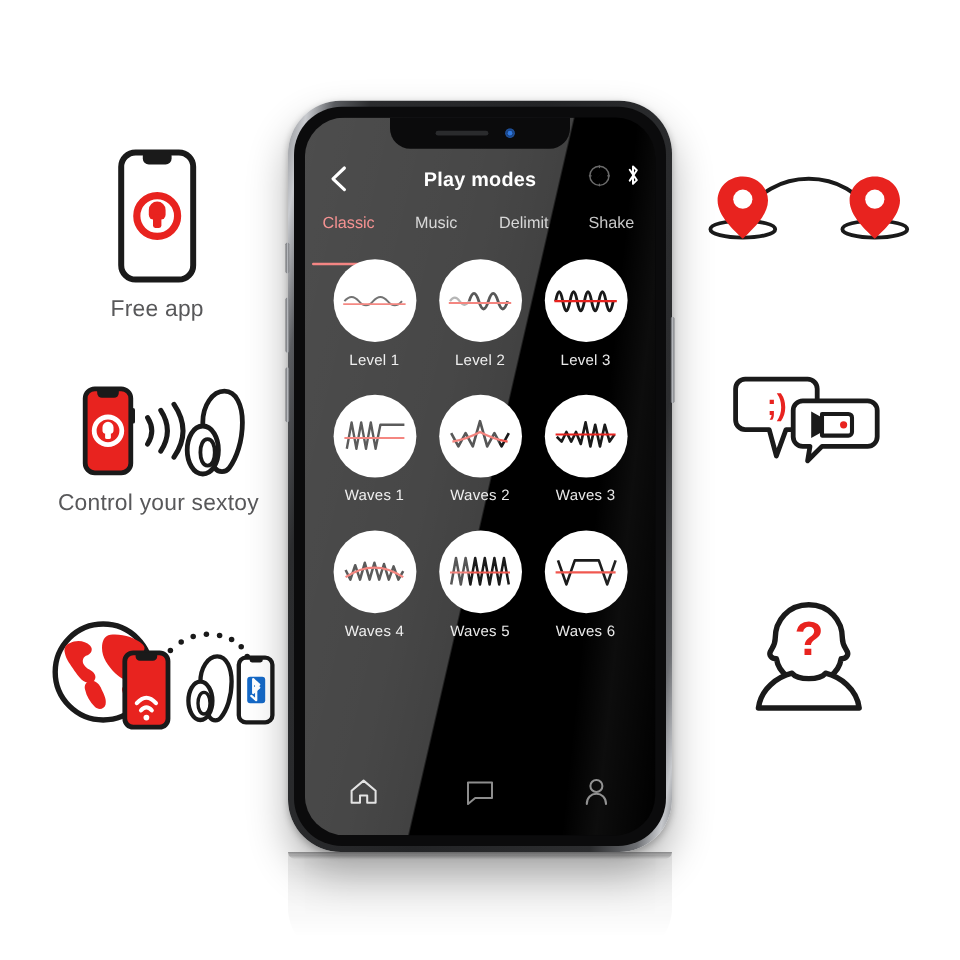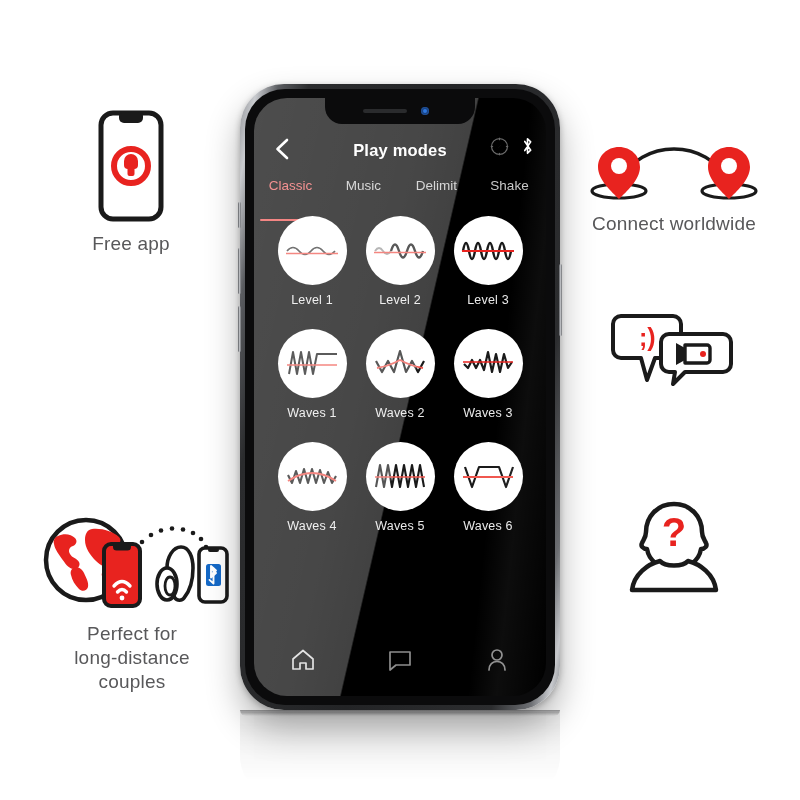--- a/index.html
+++ b/index.html
@@ -24,21 +24,21 @@
   .feature .cap{
     color:#58585a;
     font-size:19px;
     line-height:24px;
     letter-spacing:.2px;
     margin-top:10px;
     white-space:pre-line;
   }
 
   
-  #f-freeapp   {left:31px; top:110px; width:200px;}
+  #f-freeapp   {left:31px; top:124px; width:200px;}
   #f-control   {left:18px; top:320px; width:228px;}
   #f-longdist  {left:24px; top:516px; width:216px;}
   
   #f-connect   {left:576px;top:140px; width:196px;}
   #f-chat      {left:574px;top:312px; width:200px;}
   #f-discreet  {left:598px;top:498px; width:152px;}
 
   
   .phone-wrap{position:absolute;left:240px;top:84px;width:320px;height:626px;}
   .phone{
@@ -177,20 +177,42 @@
         <rect x="3" y="3" width="60" height="106" rx="12" fill="#fff" stroke="#1a1a1a" stroke-width="5"></rect>
         <path d="M24 3 h18 a3 3 0 0 1 3 3 v2 a5 5 0 0 1 -5 5 h-14 a5 5 0 0 1 -5 -5 v-2 a3 3 0 0 1 3 -3 z" fill="#1a1a1a"></path>
         <circle cx="33" cy="56" r="17" fill="none" stroke="#e8231f" stroke-width="6"></circle>
         <path d="M33 44 a7 7 0 0 1 7 7 v4 a4 4 0 0 1 -4 4 h-6 a4 4 0 0 1 -4 -4 v-4 a7 7 0 0 1 7 -7 z" fill="#e8231f"></path>
         <rect x="29.5" y="55" width="7" height="11" rx="2" fill="#e8231f"></rect>
       </svg>
     </div>
     <div class="cap">Free app</div>
   </div>
 
+  <div class="feature" id="f-control">
+    <div class="art">
+      <svg width="170" height="78" viewBox="0 0 170 78">
+
+        <rect x="24" y="4" width="38" height="70" rx="8" fill="#e8231f" stroke="#1a1a1a" stroke-width="4"></rect>
+        <path d="M36 4 h14 a2 2 0 0 1 2 2 v1.5 a4 4 0 0 1 -4 4 h-10 a4 4 0 0 1 -4 -4 v-1.5 a2 2 0 0 1 2 -2 z" fill="#1a1a1a"></path>
+        <rect x="62" y="20" width="3.5" height="13" rx="1.6" fill="#1a1a1a"></rect>
+        <circle cx="43" cy="39" r="11.5" fill="none" stroke="#fff" stroke-width="4"></circle>
+        <path d="M43 31.5 a4.6 4.6 0 0 1 4.6 4.6 v2.6 a2.6 2.6 0 0 1 -2.6 2.6 h-4 a2.6 2.6 0 0 1 -2.6 -2.6 v-2.6 a4.6 4.6 0 0 1 4.6 -4.6 z" fill="#fff"></path>
+        <rect x="40.6" y="38.4" width="4.8" height="7.5" rx="1.4" fill="#fff"></rect>
+
+        <path d="M76 28 q7 11 0 22" fill="none" stroke="#1a1a1a" stroke-width="4.2" stroke-linecap="round"></path>
+        <path d="M87 22 q11 17 0 34" fill="none" stroke="#1a1a1a" stroke-width="4.2" stroke-linecap="round"></path>
+        <path d="M98 17 q15 22 0 44" fill="none" stroke="#1a1a1a" stroke-width="4.2" stroke-linecap="round"></path>
+
+        <path d="M140 6 c10 0 15 12 15 26 c0 16 -5 30 -11 38 c-3 4 -9 4 -12 0 c-6 -8 -10 -22 -10 -38 c0 -14 8 -26 18 -26 z" fill="#fff" stroke="#1a1a1a" stroke-width="4"></path>
+        <path d="M122 35 c8 0 13 10 13 20 c0 10 -5 20 -13 20 c-8 0 -13 -10 -13 -20 c0 -10 5 -20 13 -20 z" fill="#fff" stroke="#1a1a1a" stroke-width="4"></path>
+        <path d="M126 46 c4 0 6 5 6 11 c0 6 -2 11 -6 11 c-4 0 -6 -5 -6 -11 c0 -6 2 -11 6 -11 z" fill="#fff" stroke="#1a1a1a" stroke-width="3.2"></path>
+      </svg>
+    </div>
+    <div class="cap">Control your sextoy</div>
+  </div>
 
   <div class="feature" id="f-longdist">
     <div class="art">
       <svg width="196" height="96" viewBox="0 0 196 96">
 
         <circle cx="52" cy="44" r="40" fill="#fff" stroke="#1a1a1a" stroke-width="4.5"></circle>
         <g fill="#e8231f">
           <path d="M24 20 c6 -3 13 -2 17 2 c3 3 1 7 -2 8 c-4 1 -5 5 -3 8 c2 4 7 4 9 8 c2 4 -2 8 -6 7 c-5 -1 -8 -6 -11 -10 c-3 -5 -7 -9 -8 -15 c-1 -4 1 -7 4 -8 z"></path>
           <path d="M40 52 c4 -2 8 1 10 5 c2 5 5 9 4 14 c-1 4 -6 5 -9 2 c-4 -4 -7 -9 -8 -14 c-1 -3 0 -6 3 -7 z"></path>
           <path d="M58 13 c10 -1 20 2 27 8 c4 4 -1 9 -6 8 c-5 -1 -9 2 -8 6 c1 5 7 5 11 7 c5 2 4 9 -1 10 c-7 1 -14 -2 -19 -7 c-6 -6 -11 -13 -11 -21 c0 -6 2 -10 7 -11 z"></path>
@@ -220,38 +242,34 @@
         <path d="M133 52 c6 0 10 8 10 16 c0 8 -4 16 -10 16 c-6 0 -10 -8 -10 -16 c0 -8 4 -16 10 -16 z" fill="#fff" stroke="#1a1a1a" stroke-width="3.6"></path>
         <path d="M136 61 c3 0 5 4 5 9 c0 5 -2 9 -5 9 c-3 0 -5 -4 -5 -9 c0 -5 2 -9 5 -9 z" fill="#fff" stroke="#1a1a1a" stroke-width="2.8"></path>
 
         <rect x="165" y="32" width="28" height="54" rx="6" fill="#fff" stroke="#1a1a1a" stroke-width="3.6"></rect>
         <rect x="174" y="32" width="11" height="4" rx="2" fill="#1a1a1a"></rect>
         <rect x="172" y="48" width="15" height="22" rx="2.5" fill="#1569c7"></rect>
         <path d="M177 52.5 l5 4.5 l-5 4.5 v-11.5 l5 4.5 l-5 4.5" fill="none" stroke="#fff" stroke-width="1.9" stroke-linejoin="round" stroke-linecap="round"></path>
         <path d="M179.5 52.5 v15 l-4 -3.6" fill="none" stroke="#fff" stroke-width="1.9" stroke-linejoin="round" stroke-linecap="round"></path>
       </svg>
     </div>
-    <div class="cap">Perfect for
-long-distance
-couples</div>
   </div>
 
   <div class="feature" id="f-connect">
     <div class="art">
       <svg width="176" height="62" viewBox="0 0 176 62">
         <path d="M33 42 C55 -2 121 -2 143 42" fill="none" stroke="#1a1a1a" stroke-width="3.4" stroke-linecap="round"></path>
         <ellipse cx="33" cy="51" rx="27" ry="7" fill="none" stroke="#1a1a1a" stroke-width="3.2"></ellipse>
         <ellipse cx="143" cy="51" rx="27" ry="7" fill="none" stroke="#1a1a1a" stroke-width="3.2"></ellipse>
         <path d="M33 7 c12 0 21 9 21 20 c0 13 -14 25 -21 32 c-7 -7 -21 -19 -21 -32 c0 -11 9 -20 21 -20 z" fill="#e8231f"></path>
         <circle cx="33" cy="26" r="8" fill="#fff"></circle>
         <path d="M143 7 c12 0 21 9 21 20 c0 13 -14 25 -21 32 c-7 -7 -21 -19 -21 -32 c0 -11 9 -20 21 -20 z" fill="#e8231f"></path>
         <circle cx="143" cy="26" r="8" fill="#fff"></circle>
       </svg>
     </div>
-    <div class="cap">Connect worldwide</div>
   </div>
 
   <div class="feature" id="f-chat">
     <div class="art">
       <svg width="130" height="76" viewBox="0 0 130 76">
         <path d="M12 4 h52 a8 8 0 0 1 8 8 v26 a8 8 0 0 1 -8 8 h-18 l-8 22 l-6 -22 h-20 a8 8 0 0 1 -8 -8 v-26 a8 8 0 0 1 8 -8 z" fill="#fff" stroke="#1a1a1a" stroke-width="4" stroke-linejoin="round"></path>
         <text x="30" y="34" font-family="'Liberation Sans',sans-serif" font-size="25" font-weight="700" fill="#e8231f">;)</text>
         <path d="M60 22 h54 a8 8 0 0 1 8 8 v22 a8 8 0 0 1 -8 8 h-38 l-12 12 l2 -12 h-6 a8 8 0 0 1 -8 -8 v-22 a8 8 0 0 1 8 -8 z" fill="#fff" stroke="#1a1a1a" stroke-width="4" stroke-linejoin="round"></path>
         <path d="M76 33 h22 a3 3 0 0 1 3 3 v12 a3 3 0 0 1 -3 3 h-22 z" fill="#fff" stroke="#1a1a1a" stroke-width="3.4" stroke-linejoin="round"></path>
         <path d="M76 36 l-9 -5 v22 l9 -5 z" fill="#1a1a1a"></path>

